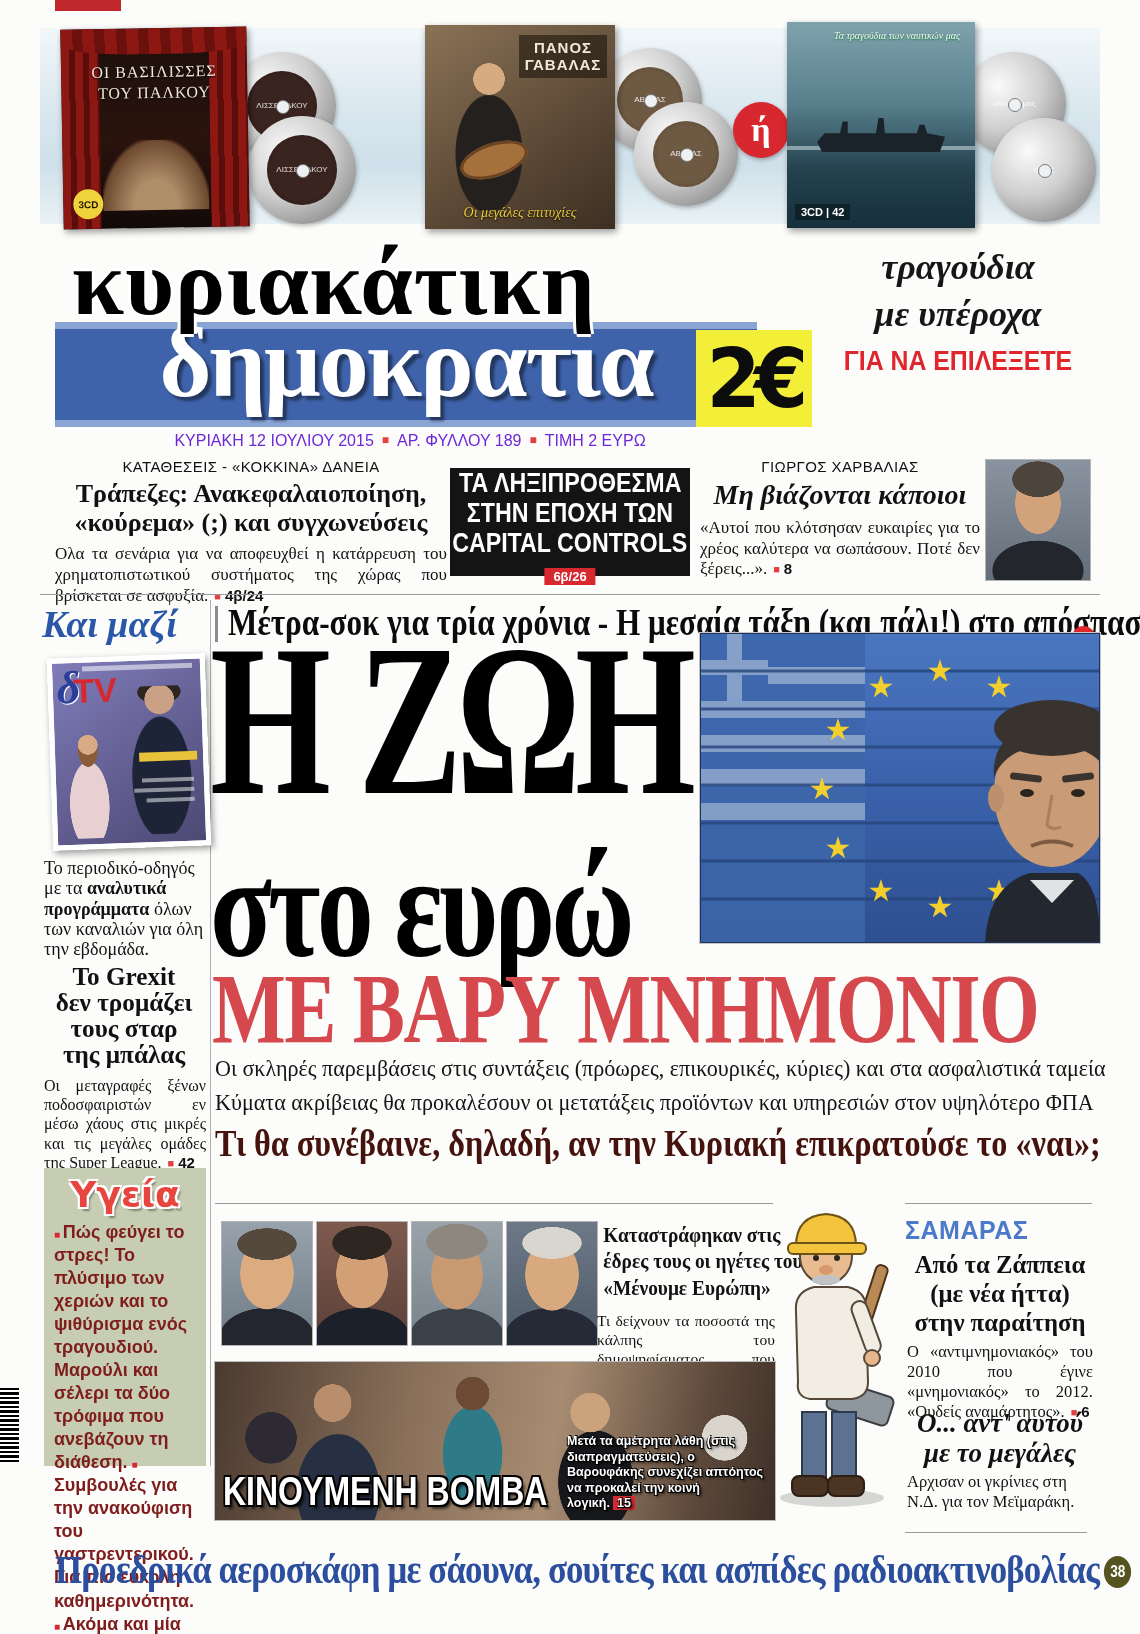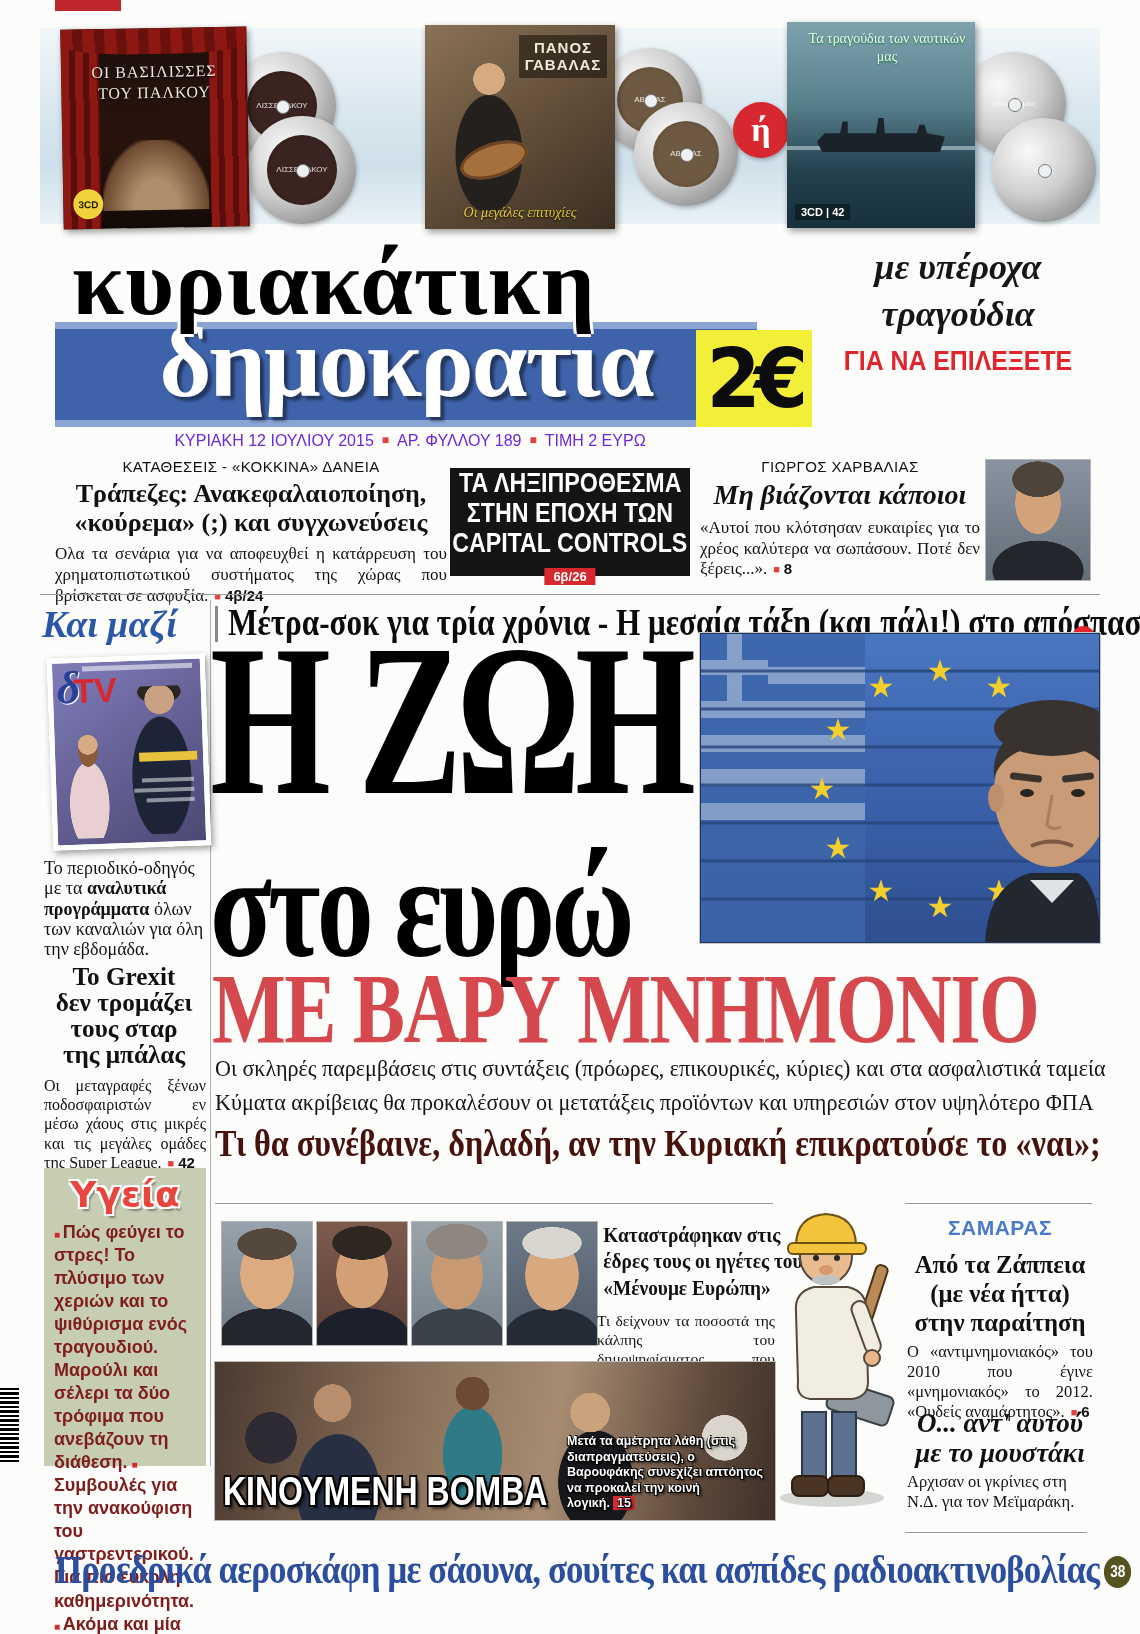--- a/index.html
+++ b/index.html
@@ -49,22 +49,22 @@
   #a2-artist{position:absolute;right:8px;top:10px;width:84px;background:rgba(20,14,8,.55);padding:4px 2px;
         text-align:center;color:#f2ead9;font-family:"Liberation Sans",sans-serif;font-weight:bold;
         font-size:15px;line-height:1.15;letter-spacing:1px;}
   #a2-sub{position:absolute;left:0;bottom:8px;width:100%;text-align:center;color:#e8c936;
         font-style:italic;font-size:14px;text-shadow:0 1px 2px #000;}
   #a2-d1{left:598px;top:48px;width:104px;height:104px;}
   #a2-d2{left:634px;top:102px;width:104px;height:104px;}
   .lbl-sepia{background:radial-gradient(circle,#6e5a42 60%,#4b3a28);}
   #a3-cover{left:787px;top:22px;width:188px;height:206px;
         background:linear-gradient(#7fa3ad 0%,#577f8c 40%,#24414e 72%,#16303c 100%);overflow:hidden;}
-  #a3-title{position:absolute;left:12px;top:8px;width:176px;text-align:center;color:#f2f6f4;
-        font-size:14px;line-height:1.25;text-shadow:0 1px 2px #072;}
+  #a3-title{position:absolute;left:22px;top:8px;width:176px;text-align:center;color:#f2f6f4;
+        font-style:italic;font-size:10px;line-height:1.25;text-shadow:0 1px 2px #072;}
   #a3-ship{position:absolute;left:30px;top:96px;width:128px;height:34px;background:#1a222a;
         clip-path:polygon(0 70%,6% 45%,18% 45%,20% 10%,24% 10%,24% 45%,46% 45%,48% 0,52% 0,53% 45%,78% 45%,80% 20%,84% 20%,86% 45%,100% 55%,96% 100%,4% 100%);}
   #a3-sea{position:absolute;left:0;top:124px;width:100%;height:4px;background:rgba(220,235,240,.5);}
   #a3-badge{position:absolute;left:8px;bottom:8px;background:rgba(10,24,30,.7);color:#fff;
         font-family:"Liberation Sans",sans-serif;font-size:11px;font-weight:bold;padding:2px 6px;}
   #a3-d1{left:962px;top:52px;width:104px;height:104px;}
   #a3-d2{left:992px;top:118px;width:104px;height:104px;}
   .lbl-teal{background:radial-gradient(circle,#3d6troll 0,#3d6472 60%,#27454f);}
 
   
@@ -200,22 +200,22 @@
   #bomb-title{position:absolute;left:8px;bottom:6px;font-family:"Liberation Sans",sans-serif;font-weight:bold;
         font-size:40px;color:#fff;white-space:nowrap;transform:scaleX(.8);transform-origin:left bottom;
         text-shadow:-2px -2px 0 #000,2px -2px 0 #000,-2px 2px 0 #000,2px 2px 0 #000,4px 4px 3px rgba(0,0,0,.6);}
   #bomb-cap{position:absolute;left:352px;bottom:8px;width:202px;font-family:"Liberation Sans",sans-serif;
         font-weight:bold;font-size:12.5px;line-height:1.25;color:#fff;
         text-shadow:1px 1px 0 #000,-1px 1px 0 #000,1px -1px 0 #000,2px 2px 3px #000;}
   #bomb-cap .pnum{background:#d7282f;padding:0 4px;margin-left:3px;}
 
   
   #cartoon{left:766px;top:1192px;width:140px;height:320px;}
-  #sam-kicker{left:905px;top:1216px;width:190px;text-align:center;font-family:"Liberation Sans",sans-serif;
-        font-weight:bold;font-size:21px;color:#4a7ac9;letter-spacing:.5px;}
+  #sam-kicker{left:905px;top:1216px;width:190px;text-align:left;font-family:"Liberation Sans",sans-serif;
+        font-weight:bold;font-size:25px;color:#4a7ac9;letter-spacing:.5px;}
   #sam-head{left:905px;top:1250px;width:190px;text-align:center;font-weight:bold;font-size:26px;line-height:1.12;}
   #sam-head span{display:block;white-space:nowrap;transform:scaleX(.95);}
   #sam-body{left:907px;top:1342px;width:186px;font-size:16.5px;line-height:1.22;text-align:justify;}
   #mou-head{left:905px;top:1408px;width:190px;text-align:center;font-weight:bold;font-style:italic;
         font-size:27px;line-height:1.12;}
   #mou-head span{display:block;white-space:nowrap;}
   #mou-body{left:907px;top:1472px;width:186px;font-size:16.5px;line-height:1.22;}
   #div3{left:905px;top:1532px;width:182px;height:1px;background:#999;}
 
   
@@ -293,22 +293,22 @@
   </div>
 
   <div class="abs" id="mast1">κυριακάτικη</div>
   <div class="abs" id="mast-band">
     <div id="mast2">δημοκρατια</div>
   </div>
   <div class="abs" id="price-box">
     <span>2€</span>
   </div>
   <div class="abs" id="mast-promo">
+    <div class="promo-line">τραγούδια</div>
     <div class="promo-line">με υπέροχα</div>
-    <div class="promo-line">τραγούδια</div>
     <div id="promo-cta">ΓΙΑ ΝΑ ΕΠΙΛΕΞΕΤΕ</div>
   </div>
   <div class="abs" id="dateline">
     <span>ΚΥΡΙΑΚΗ 12 ΙΟΥΛΙΟΥ 2015</span><span class="sq"></span><span>ΑΡ. ΦΥΛΛΟΥ 189</span><span class="sq"></span><span>ΤΙΜΗ 2 ΕΥΡΩ</span>
   </div>
 
   <div class="abs" id="story-left">
     <div class="kicker">ΚΑΤΑΘΕΣΕΙΣ - «ΚΟΚΚΙΝΑ» ΔΑΝΕΙΑ</div>
     <div class="ts-head">
       <div>Τράπεζες: Ανακεφαλαιοποίηση,</div>
@@ -479,21 +479,21 @@
 
   <div class="abs" id="sam-kicker">ΣΑΜΑΡΑΣ</div>
   <div class="abs" id="sam-head">
     <span>Από τα Ζάππεια</span>
     <span>(με νέα ήττα)</span>
     <span>στην παραίτηση</span>
   </div>
   <div class="abs" id="sam-body"><span>Ο «αντιμνημονιακός» του 2010 που έγινε «μνημονιακός» το 2012. «Ουδείς αναμάρτητος».</span><span class="pref"><b>6</b></span></div>
   <div class="abs" id="mou-head">
     <span>Ο... αντ' αυτού</span>
-    <span>με το μουστάκι</span>
+    <span>με το μεγάλες</span>
   </div>
   <div class="abs" id="mou-body">Αρχισαν οι γκρίνιες στη Ν.Δ. για τον Μεϊμαράκη.</div>
   <div class="abs" id="div3"></div>
 
   <div class="abs" id="barcode"></div>
   <div class="abs" id="bottom-strip">
     <span class="bh">Προεδρικά αεροσκάφη με σάουνα, σουίτες και ασπίδες ραδιοακτινοβολίας</span><span class="bbadge">38</span>
   </div>
 
 </div>

